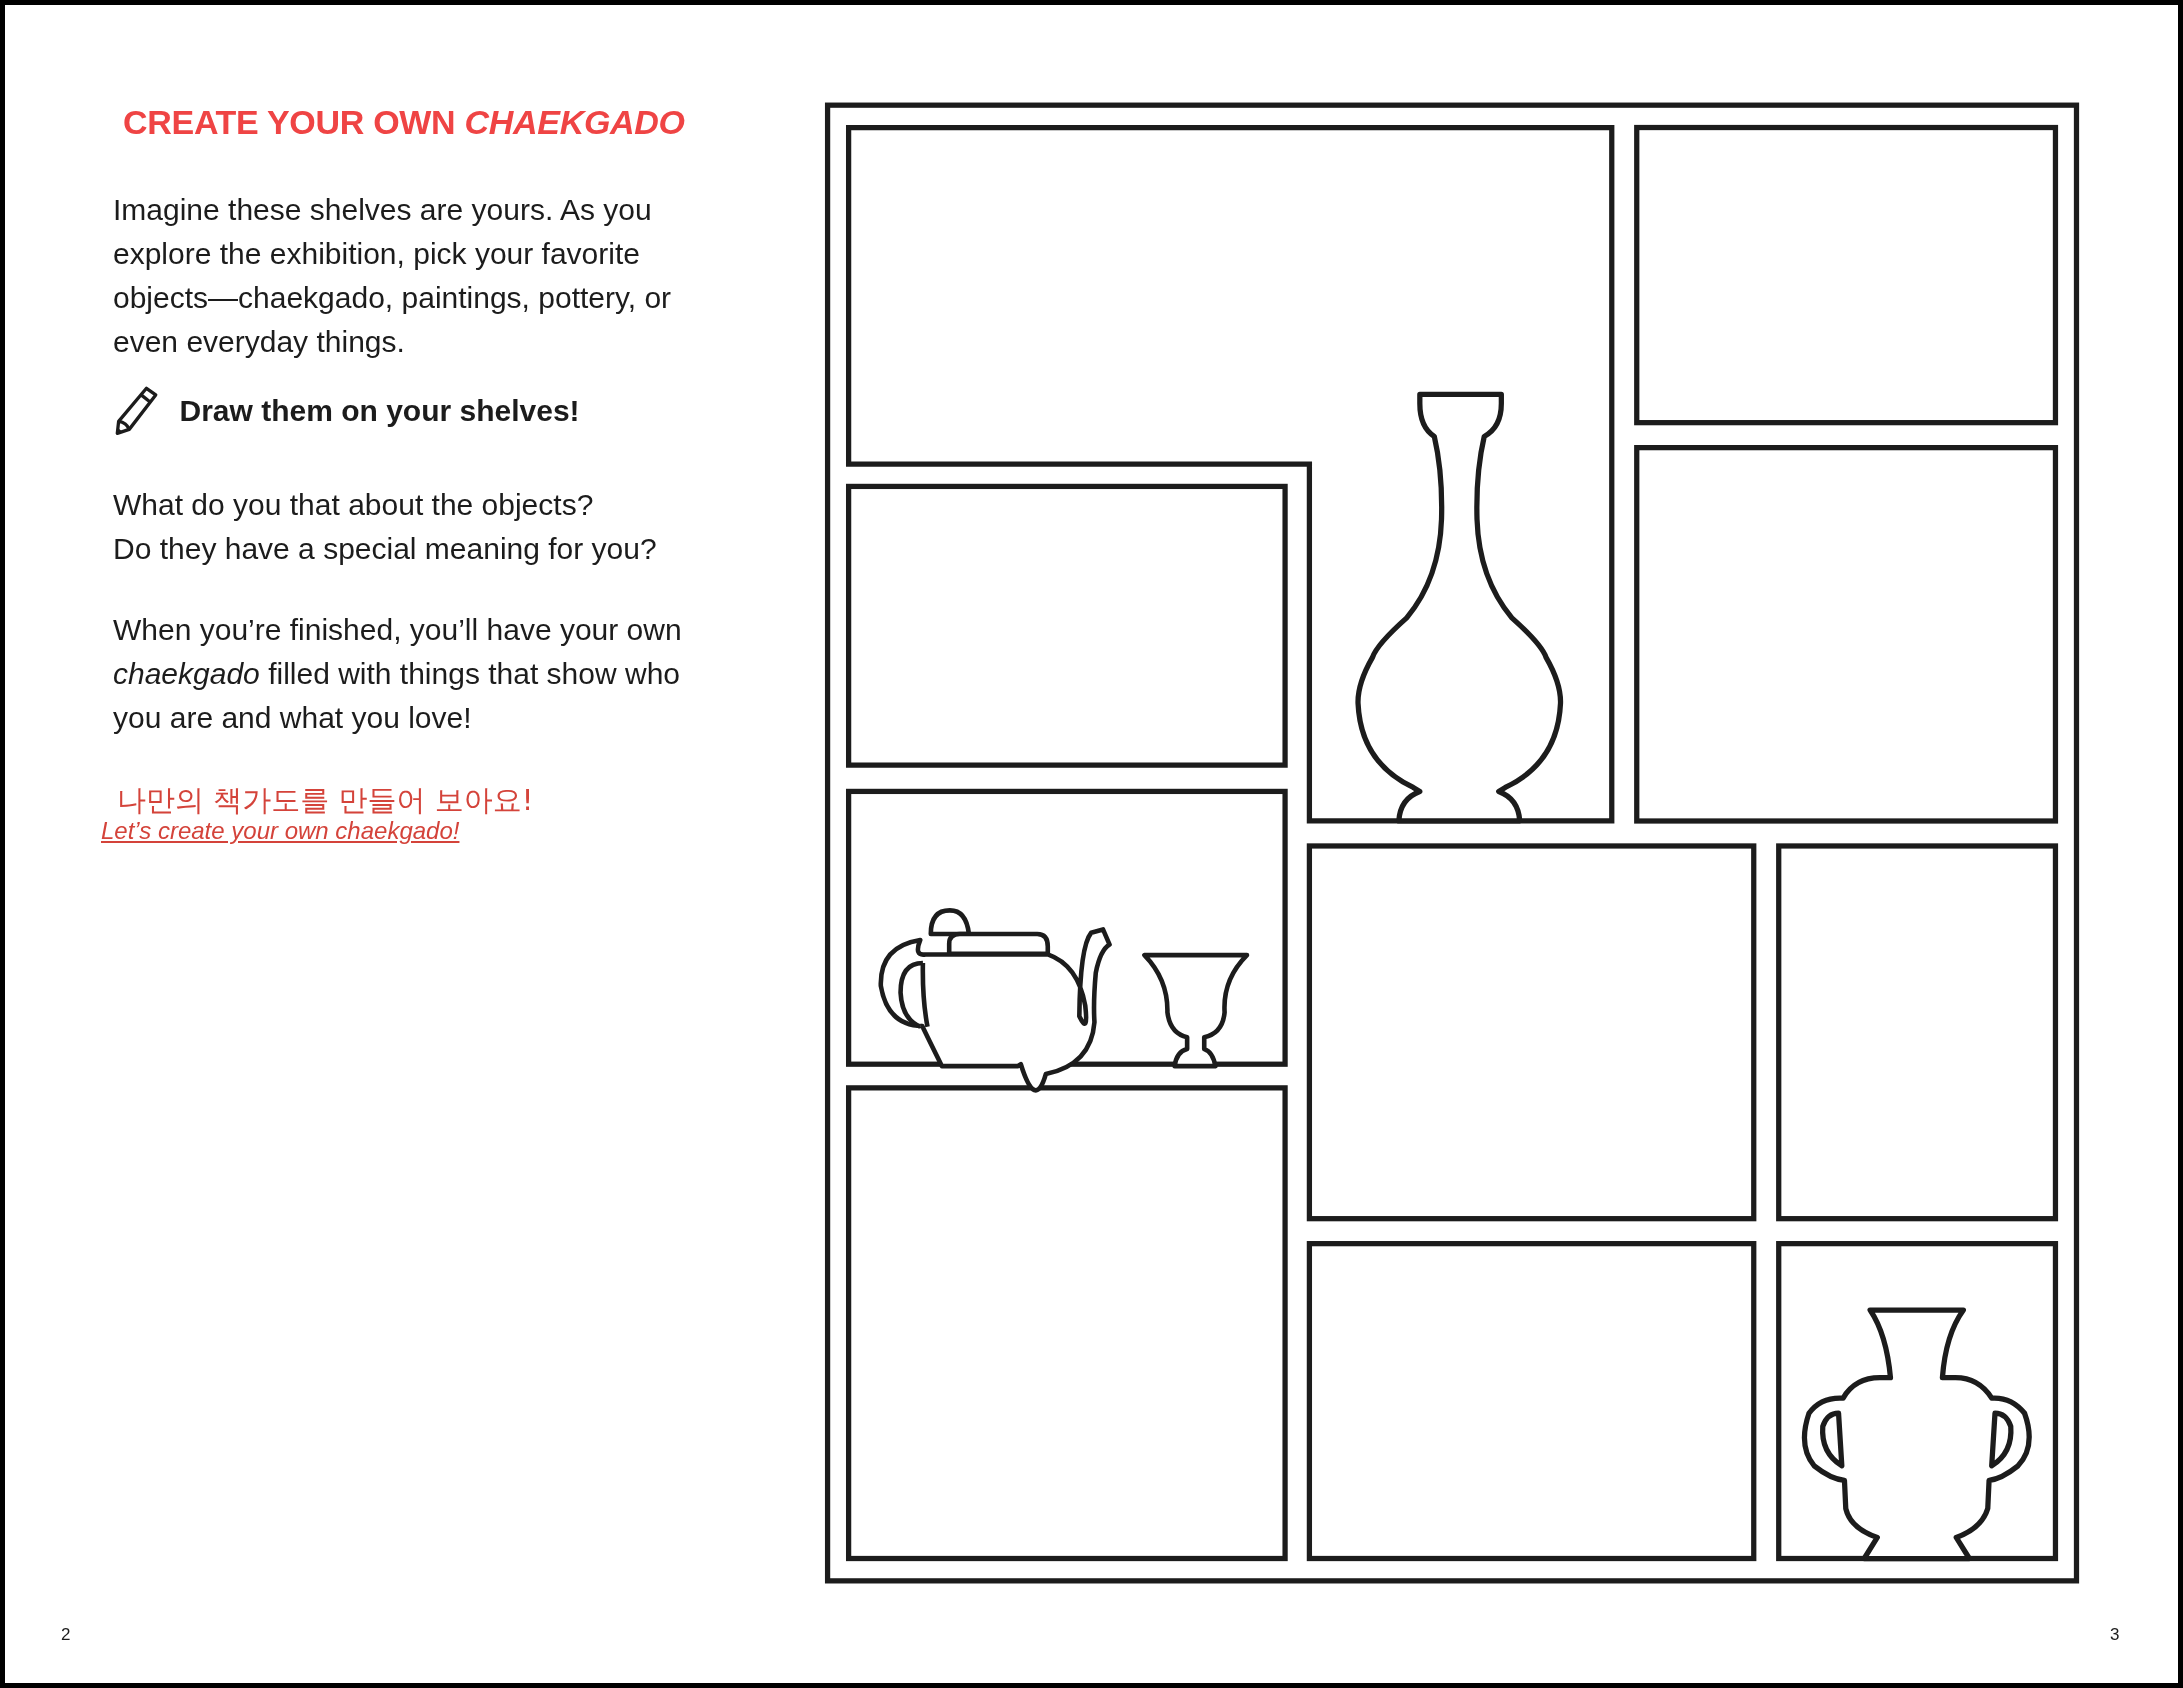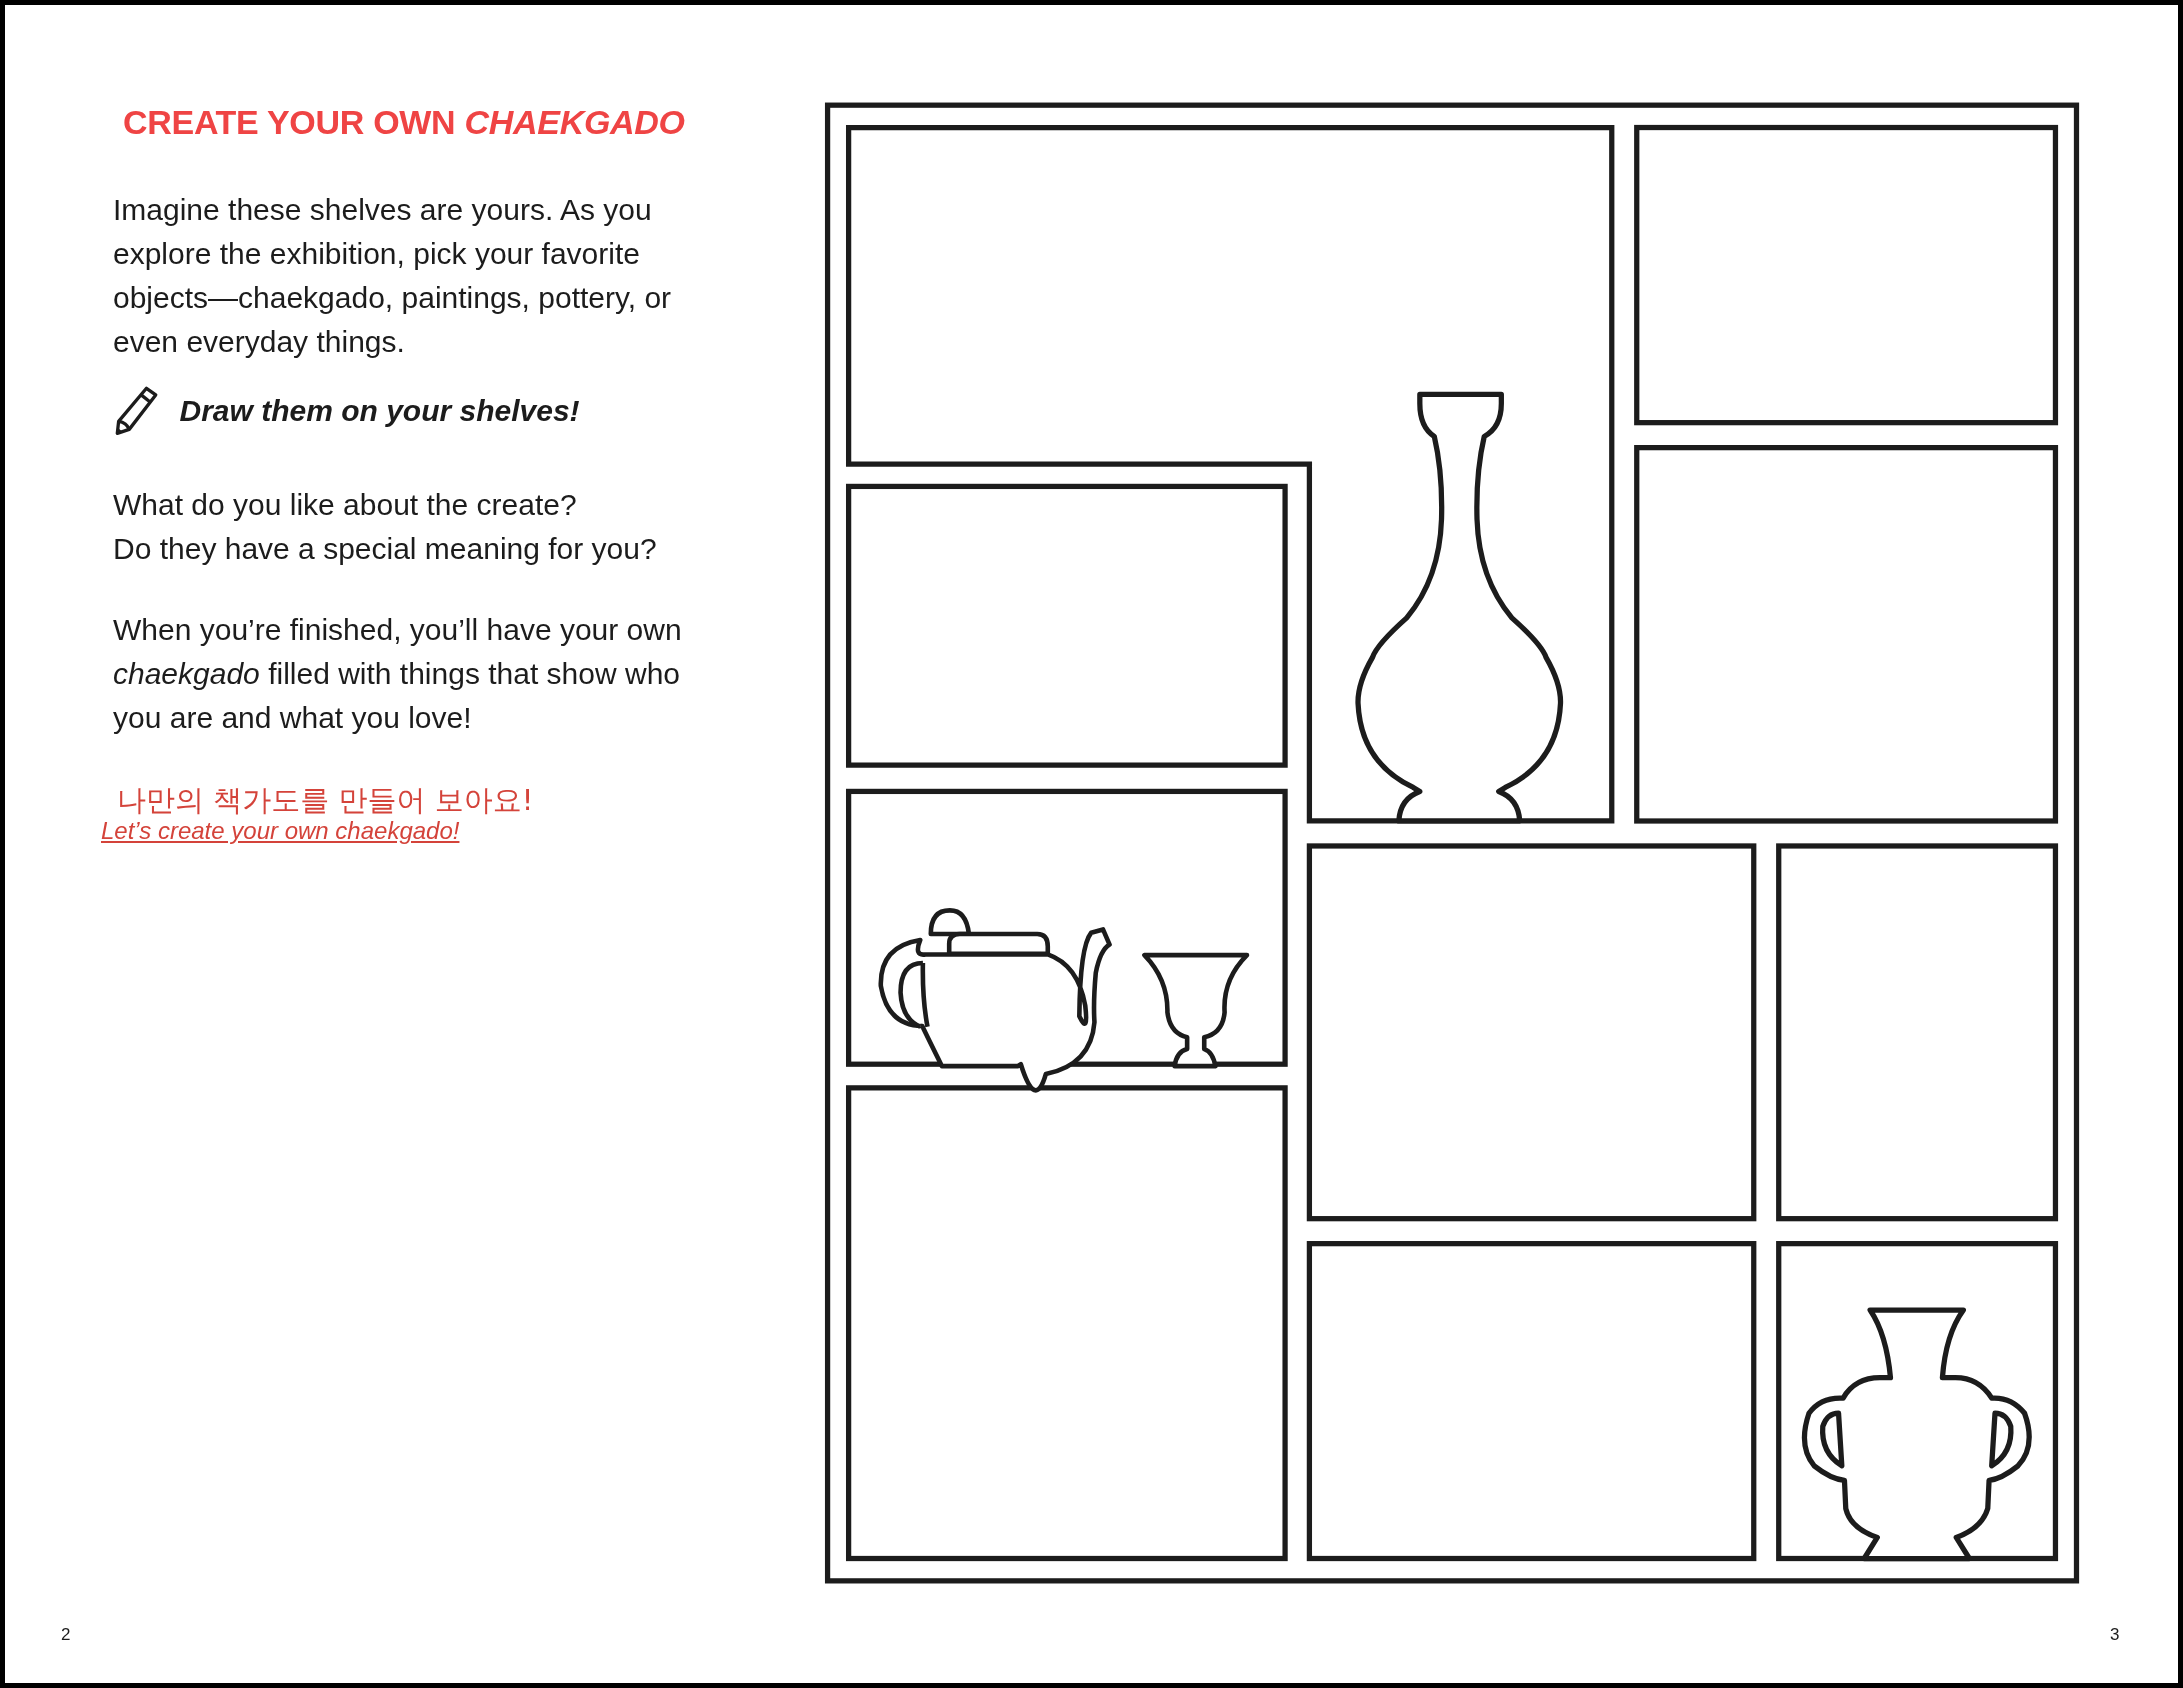--- a/index.html
+++ b/index.html
@@ -23,21 +23,21 @@
   .p1 { top: 176px; }
   .p2 { top: 471px; }
   .p3 { top: 596px; }
   .draw-line {
     position: absolute; left: 112px; top: 381px; height: 59px;
     display: flex; align-items: center; gap: 14.5px;
   }
   .draw-line svg { width: 53px; height: 53px; }
   .draw-label {
     font-family: "Liberation Sans", sans-serif; font-weight: 700;
-    font-size: 30px; color: #1c1c1c; white-space: nowrap; font-style: italic;
+    font-size: 30px; color: #1c1c1c; white-space: nowrap;
   }
   .korean {
     position: absolute; left: 101px; top: 765px; margin: 16px;
     font-family: "DejaVu Sans", sans-serif; font-size: 29px; color: #d4433a; white-space: nowrap;
   }
   .tagline {
     position: absolute; left: 101px; top: 817px; margin: 0;
     font-family: "Liberation Sans", sans-serif; font-style: italic;
     font-size: 24px; color: #d4433a; white-space: nowrap; text-decoration: underline;
   }
@@ -71,21 +71,21 @@
         <line x1="44" y1="18" x2="58" y2="29"></line>
         <path d="M10 58 Q22 60 26 70"></path>
       </g>
       <path d="M8 76 L9 68 L15 73 Z" fill="#1c1c1c"></path>
     </svg>
   </span>
   <span class="draw-label">Draw them on your shelves!</span>
 </div>
 
 <p class="para p2">
-  <span>What do you like about the create?</span><br>
+  <span>What do you that about the objects?</span><br>
   <span>Do they have a special meaning for you?</span>
 </p>
 
 <p class="para p3">
   <span>When you’re finished, you’ll have your own</span><br>
   <em>chaekgado</em><span> filled with things that show who</span><br>
   <span>you are and what you love!</span>
 </p>
 
 <p class="korean">나만의 책가도를 만들어 보아요!</p>

